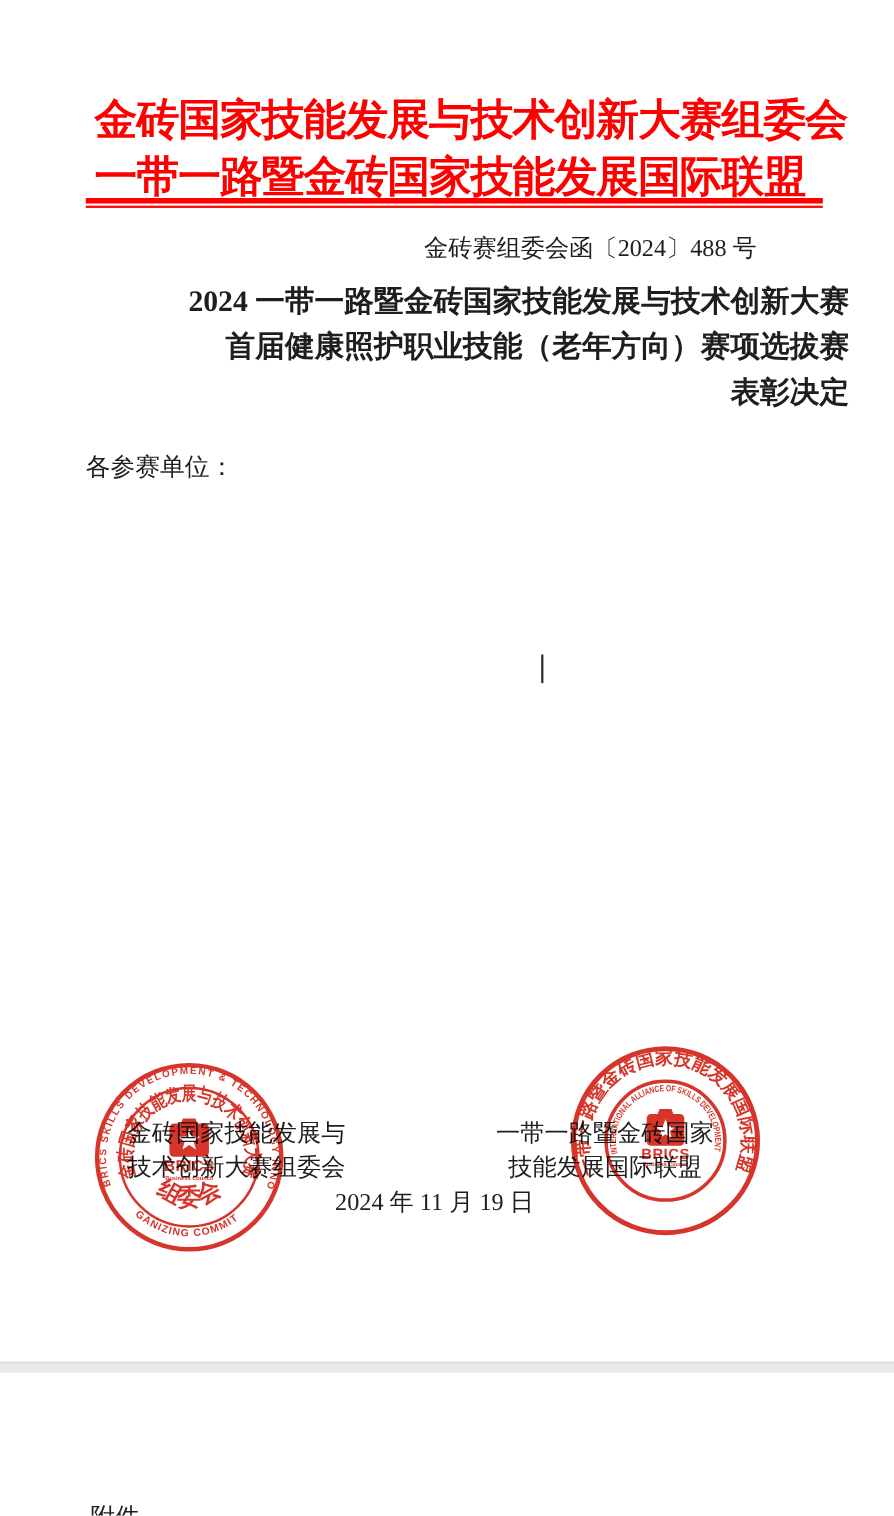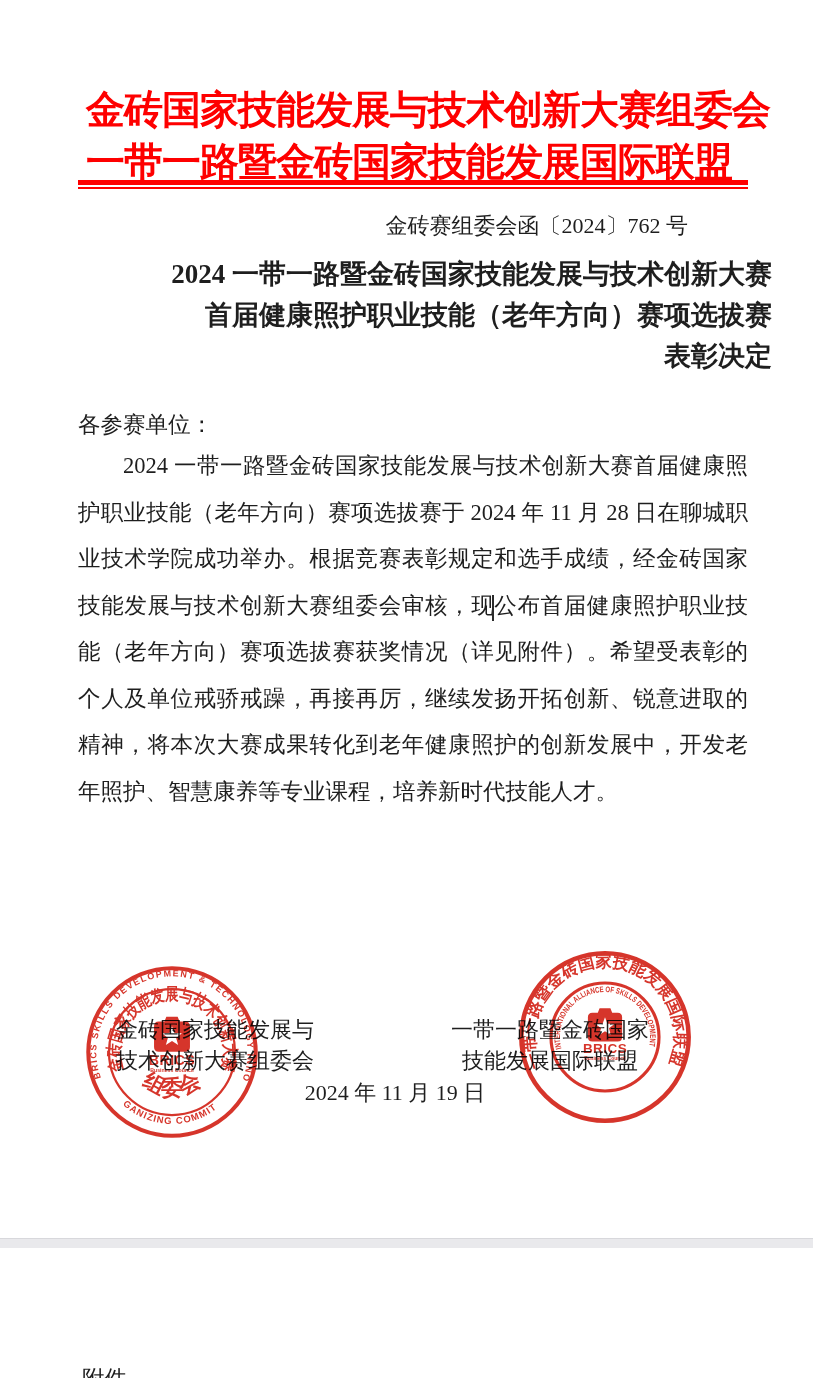--- a/index.html
+++ b/index.html
@@ -56,31 +56,30 @@
 
   <div class="page page1">
 
     <div class="red-header">
       <div class="hline">金砖国家技能发展与技术创新大赛组委会</div>
       <div class="hline">一带一路暨金砖国家技能发展国际联盟</div>
     </div>
 
     <div class="red-rule"></div>
 
-    <div class="doc-number">金砖赛组委会函〔2024〕762 号</div>
+    <div class="doc-number">金砖赛组委会函〔2024〕488 号</div>
 
     <div class="title">
       <div>2024 一带一路暨金砖国家技能发展与技术创新大赛</div>
       <div>首届健康照护职业技能（老年方向）赛项选拔赛</div>
       <div>表彰决定</div>
     </div>
 
     <div class="salutation">各参赛单位：</div>
 
-    <p class="body-para para-main">2024 一带一路暨金砖国家技能发展与技术创新大赛首届健康照护职业技能（老年方向）赛项选拔赛于 2024 年 11 月 28 日在聊城职业技术学院成功举办。根据竞赛表彰规定和选手成绩，经金砖国家技能发展与技术创新大赛组委会审核，现公布首届健康照护职业技能（老年方向）赛项选拔赛获奖情况（详见附件）。希望受表彰的个人及单位戒骄戒躁，再接再厉，继续发扬开拓创新、锐意进取的精神，将本次大赛成果转化到老年健康照护的创新发展中，开发老年照护、智慧康养等专业课程，培养新时代技能人才。</p>
 
 
     <div class="text-cursor"></div>
 
     <div class="sig sig-left">
       <div>金砖国家技能发展与</div>
       <div>技术创新大赛组委会</div>
     </div>
 
     <div class="sig sig-right">

